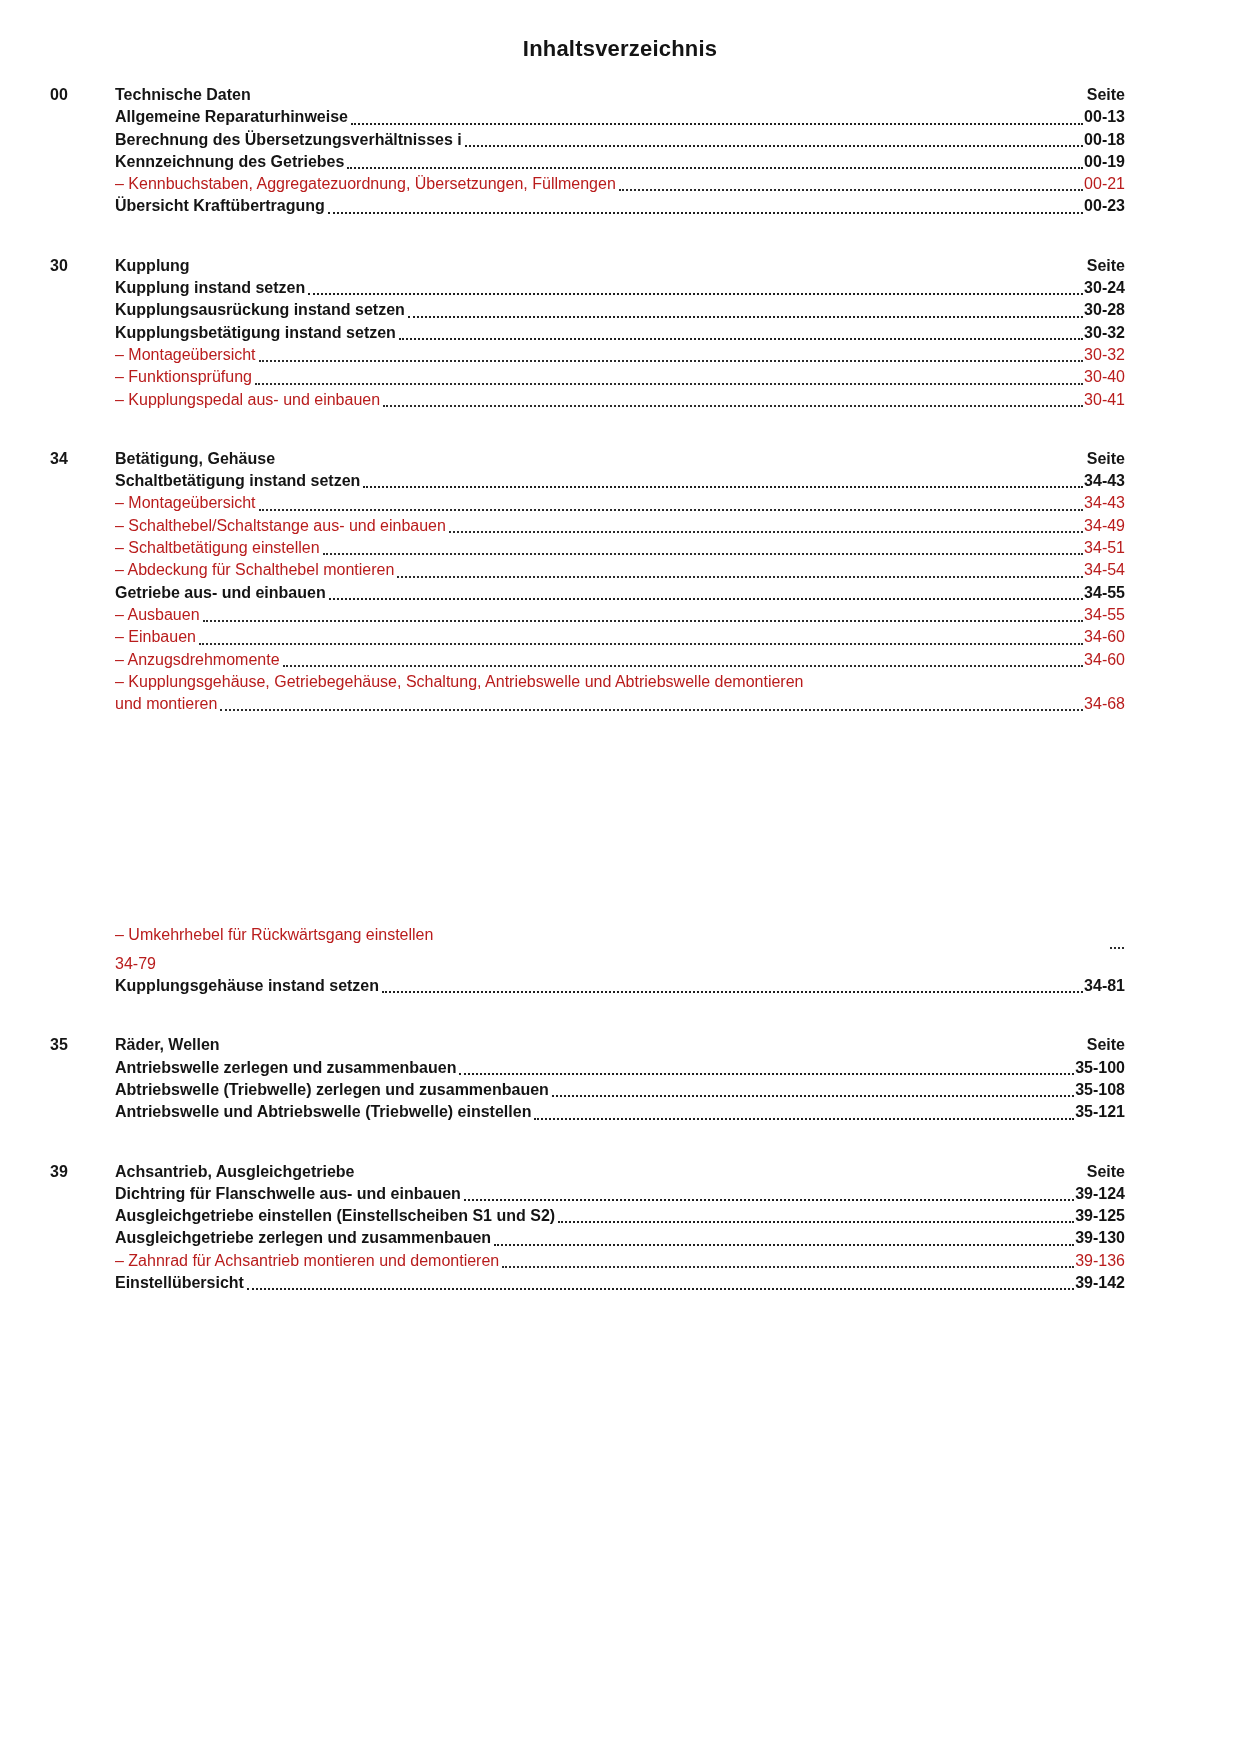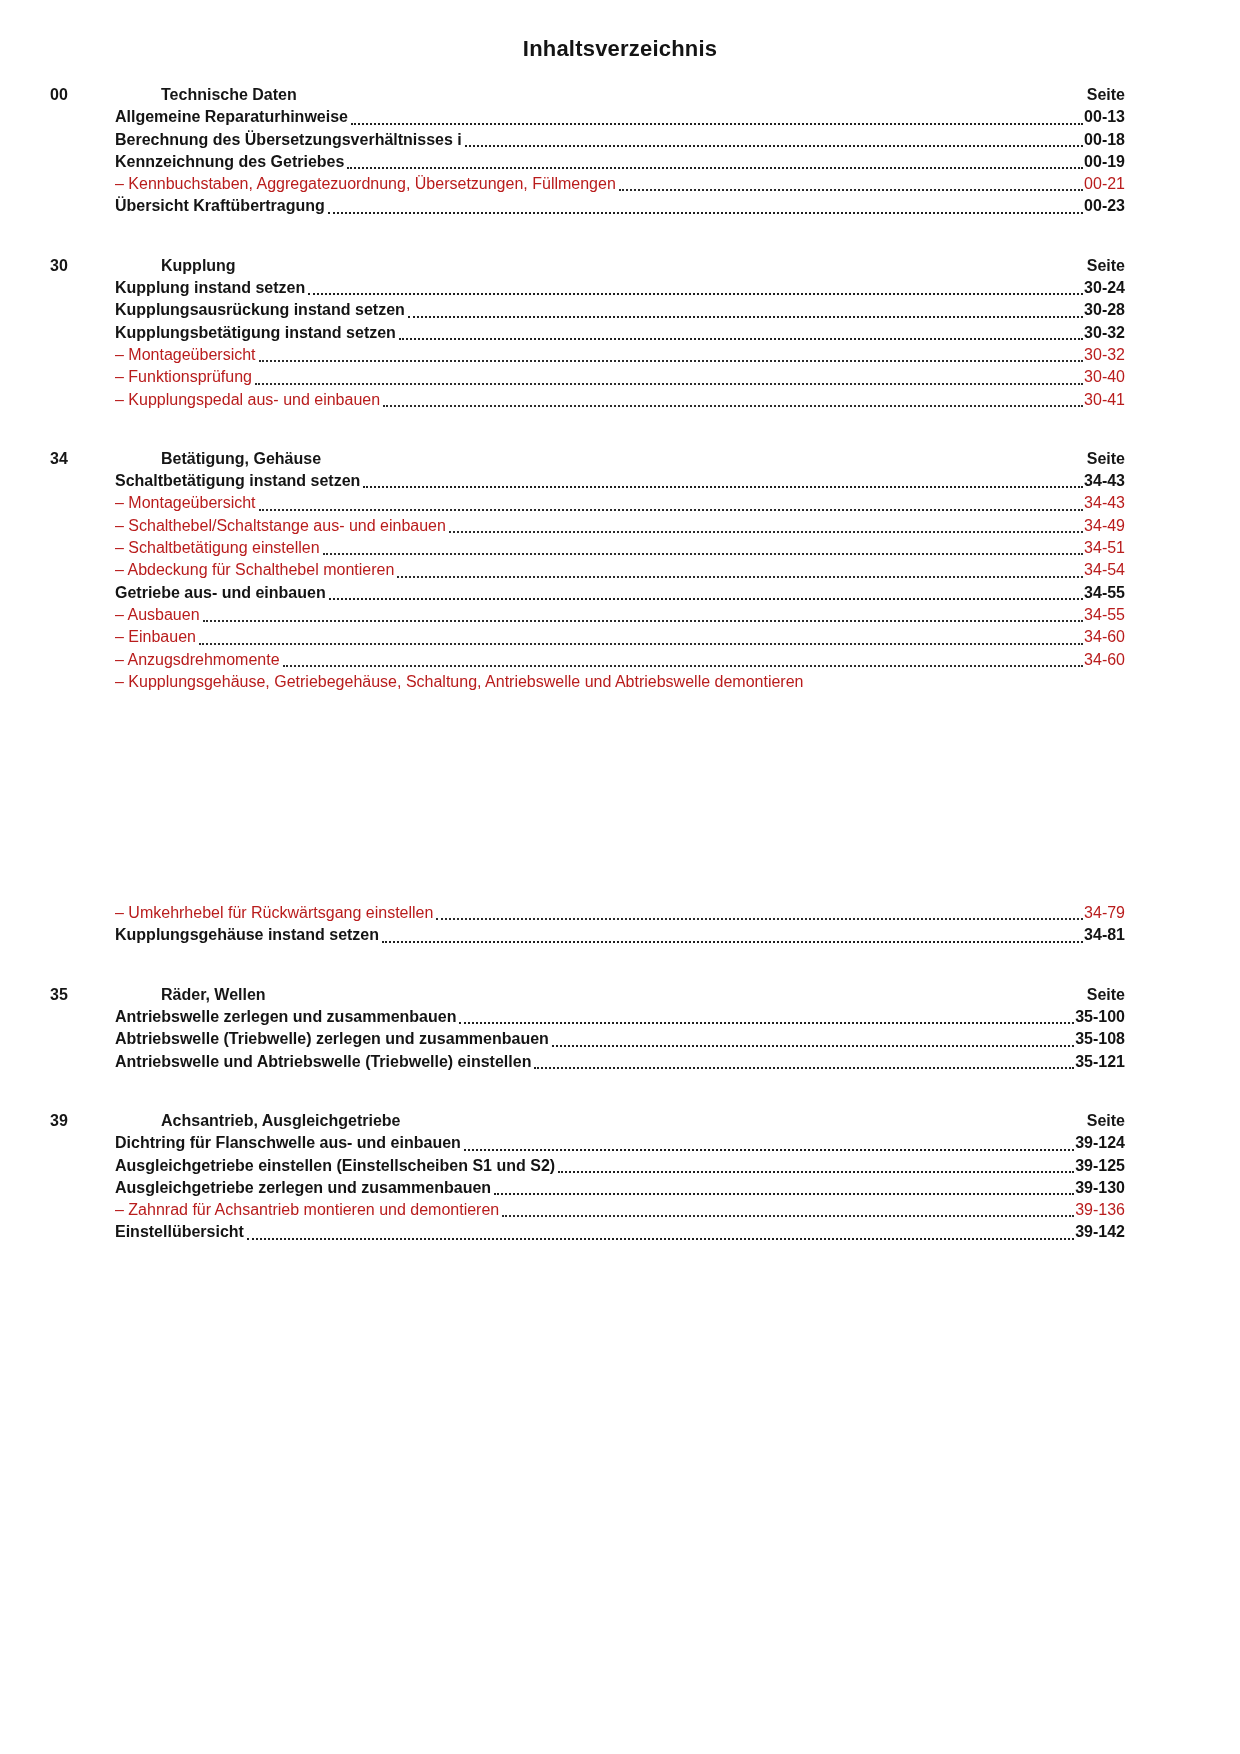--- a/index.html
+++ b/index.html
@@ -32,21 +32,20 @@
   }
   .sec { margin-top: 37px; }
   .sec:first-child { margin-top: 0; }
   .head {
     display: flex;
     align-items: baseline;
     font-size: 16px;
     line-height: 22.3px;
     font-weight: 700;
     color: #161616;
-    gap: 46px;
   }
   .num { width: 65px; flex: 0 0 65px; }
   .htitle { flex: 1 1 auto; }
   .seite { flex: 0 0 auto; }
   .rows { margin-left: 65px; }
   .row {
     display: flex;
     align-items: baseline;
     font-size: 16px;
     line-height: 22.3px;
@@ -57,21 +56,21 @@
   .row .txt { white-space: nowrap; flex: 0 1 auto; }
   .leader {
     flex: 1 1 auto;
     min-width: 14px;
     align-self: flex-end;
     margin: 0 1px 4px 3px;
     border-bottom: 2px dotted #2b2b2b;
   }
   .row.b .leader { border-bottom: 2.4px dotted #1f1f1f; }
   .pg { white-space: nowrap; flex: 0 0 auto; }
-  .row.gap { margin-top: 209px; }
+  .row.gap { margin-top: 209px; flex-direction: column; }
 </style>
 </head>
 <body>
 
 <main class="page">
   <h1 class="title">Inhaltsverzeichnis</h1>
   <div id="toc">
       <section class="sec">
         <div class="head">
           <span class="num">00</span>
@@ -193,20 +192,25 @@
             <span class="pg">34-60</span>
           </div>
           <div class="row">
             <span class="txt">– Anzugsdrehmomente</span>
             <span class="leader"></span>
             <span class="pg">34-60</span>
           </div>
           <div class="row">
             <span class="txt">– Kupplungsgehäuse, Getriebegehäuse, Schaltung, Antriebswelle und Abtriebswelle demontieren</span>
           </div>
+          <div class="row">
+            <span class="txt">und montieren</span>
+            <span class="leader"></span>
+            <span class="pg">34-68</span>
+          </div>
           <div class="row gap">
             <span class="txt">– Umkehrhebel für Rückwärtsgang einstellen</span>
             <span class="leader"></span>
             <span class="pg">34-79</span>
           </div>
           <div class="row b">
             <span class="txt">Kupplungsgehäuse instand setzen</span>
             <span class="leader"></span>
             <span class="pg">34-81</span>
           </div>

